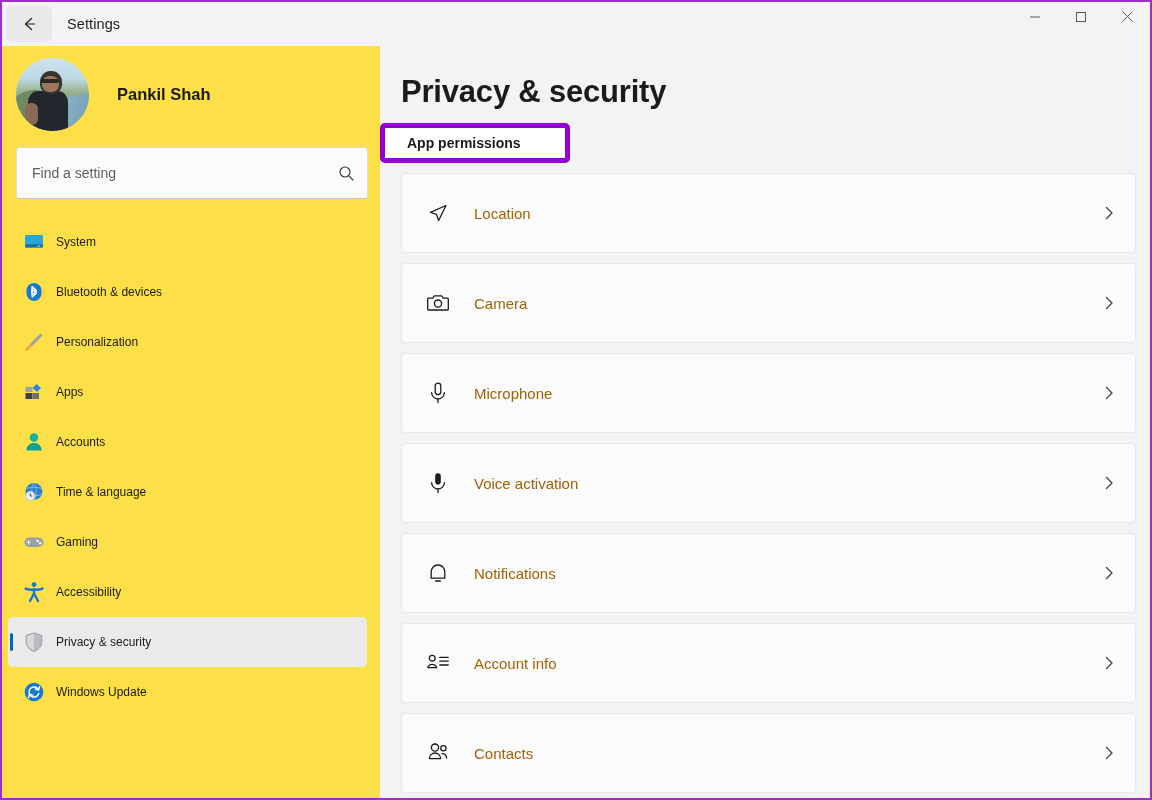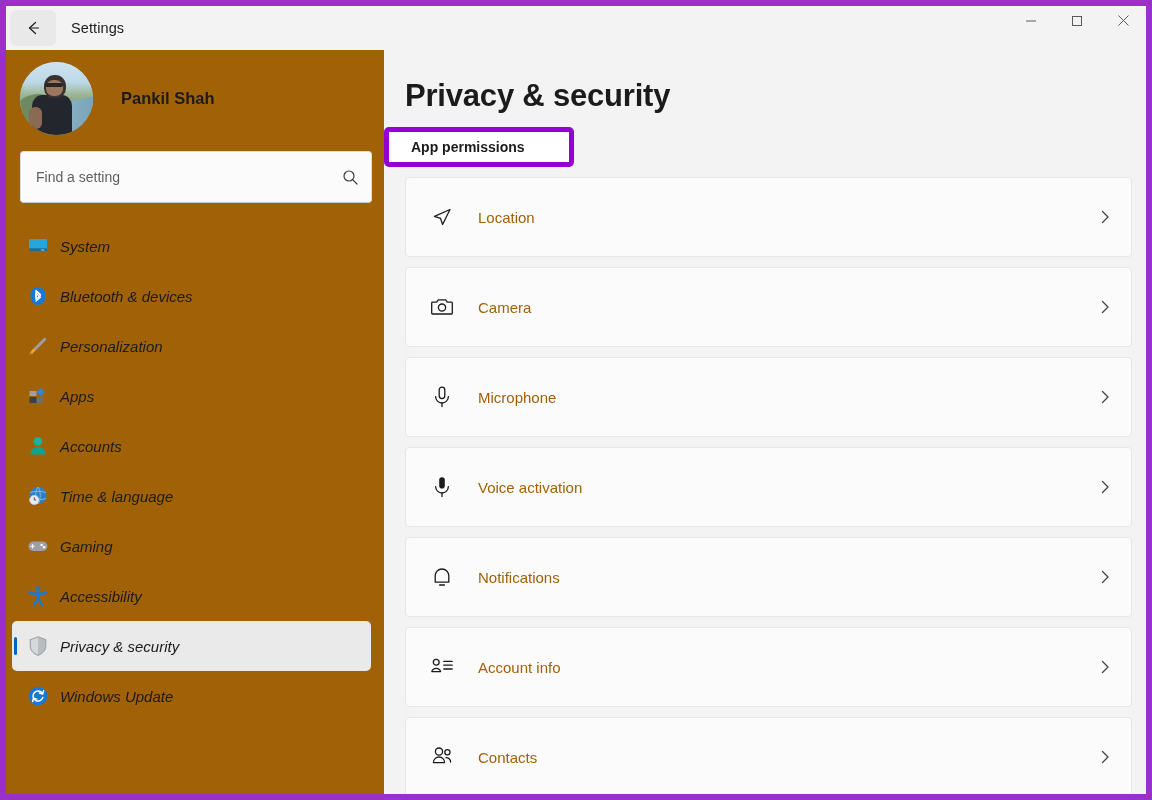--- a/index.html
+++ b/index.html
@@ -9,21 +9,21 @@
     height: 800px;
     overflow: hidden;
     font-family: "Liberation Sans", sans-serif;
   }
 
   #app {
     position: relative;
     width: 1152px;
     height: 800px;
     background: #f3f3f3;
-    border: 6px solid #be185d;
+    border: 2px solid #be185d;
     border-color: #9b30c9;
     overflow: hidden;
   }
 
   
   .titlebar {
     position: absolute;
     top: 0; left: 0; right: 0;
     height: 44px;
     display: flex;
@@ -62,21 +62,21 @@
     cursor: pointer;
     color: #5a5a5a;
   }
 
   
   .sidebar {
     position: absolute;
     top: 44px; left: 0;
     width: 378px;
     bottom: 0;
-    background: #a16207;
+    background: #fde047;
     overflow: hidden;
   }
   .profile {
     display: flex;
     align-items: center;
     padding: 18px 0 0 14px;
     height: 78px;
   }
   .avatar {
     width: 73px;
@@ -193,24 +193,23 @@
   }
   .nav-item .nav-icon {
     position: absolute;
     left: 14px;
     width: 24px; height: 24px;
     display: flex;
     align-items: center;
     justify-content: center;
   }
   .nav-item .nav-label {
-    font-size: 15px;
+    font-size: 12px;
     color: #1b1b1b;
     white-space: nowrap;
-    font-style: italic;
   }
   .nav-item.selected {
     background: #eaeaea;
   }
   .nav-item.selected::before {
     content: "";
     position: absolute;
     left: 2px;
     top: 50%;
     transform: translateY(-50%);

